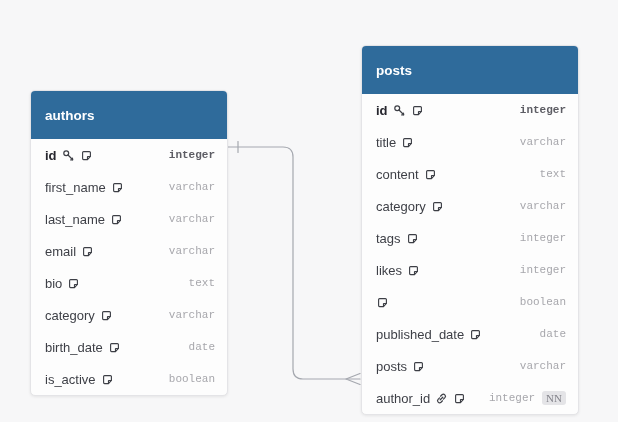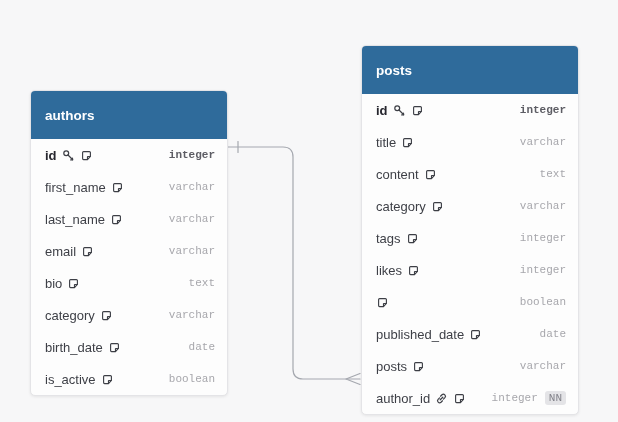--- a/index.html
+++ b/index.html
@@ -77,21 +77,21 @@
   .field-row .spacer{flex:1;}
   .field-row .ftype{
     font-family:Liberation Mono, monospace;
     font-size:11px;
     color:var(--field-type);
     white-space:nowrap;
   }
   .field-row.pk .fname{font-weight:700;color:var(--pk-name);}
   .field-row.pk .ftype{color:var(--pk-type);font-weight:600;}
   .badge{
-    font-family:Liberation Mono, monospace;
+    font-family:Liberation Serif, serif;
     font-size:11px;
     color:var(--badge-text);
     background:var(--badge-bg);
     padding:1px 4px;
     border-radius:3px;
     margin-left:2px;
   }
 </style>
 </head>
 <body>

